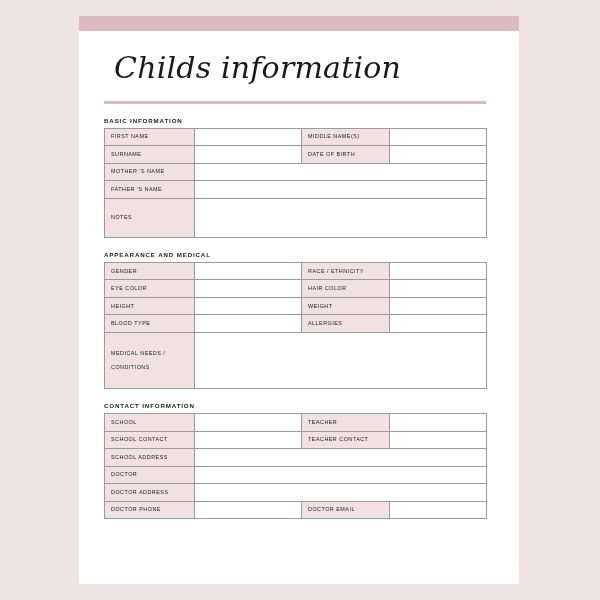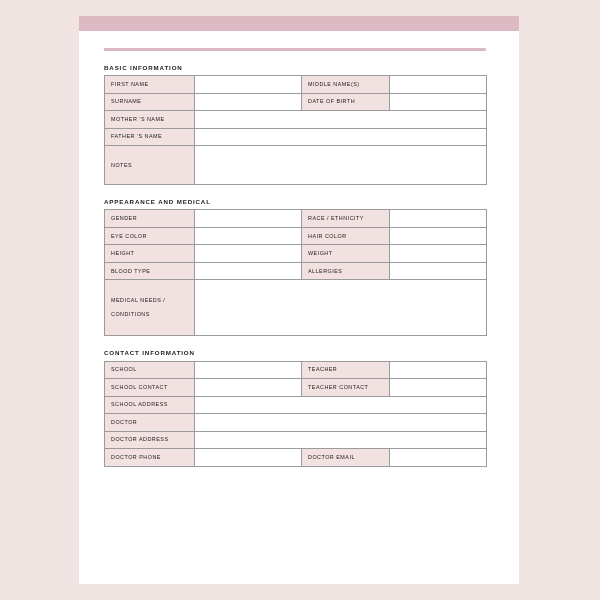--- a/index.html
+++ b/index.html
@@ -126,20 +126,21 @@
 </head>
 <body>
 
 <div class="page-canvas">
   <div class="paper">
 
     <div class="paper-top-band"></div>
 
     <div class="paper-inner">
 
+      <h1 class="doc-title">Childs information</h1>
       <div class="title-rule"></div>
 
       <div class="section">
         <div class="section-heading">BASIC INFORMATION</div>
         <table class="form-table">
           <colgroup>
               <col class="c1">
               <col class="c2">
               <col class="c3">
               <col class="c4">

